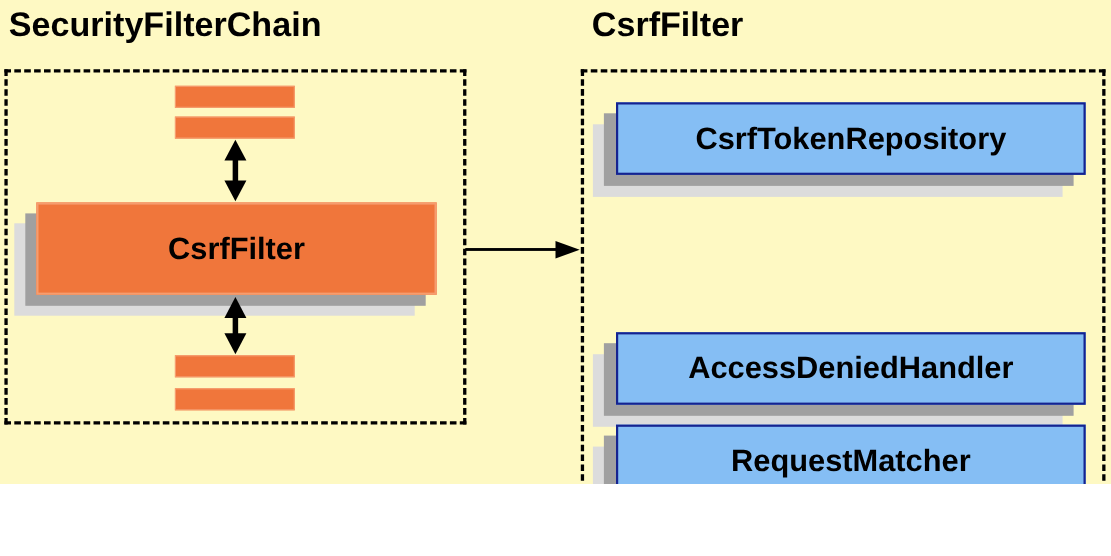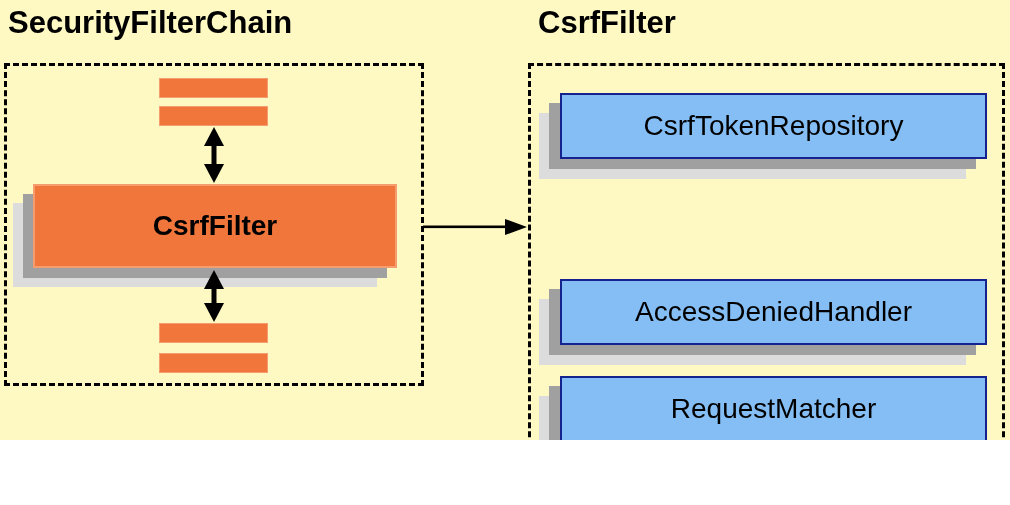--- a/index.html
+++ b/index.html
@@ -70,27 +70,27 @@
     height: 66px;
     box-sizing: border-box;
     background: var(--blue-fill, #85BEF4);
     border: 2px solid var(--blue-border, #152390);
     box-shadow: -11px 10px 0 var(--shadow-dark, #A0A0A0),
                 -21px 20px 0 var(--shadow-light, #DCDCDC);
     display: flex;
     align-items: center;
     justify-content: center;
     font-size: 28px;
-    font-weight: normal;
+    font-weight: bold;
     color: #000000;
   }
   #component-1 { top: 93px; }
   #component-2 { top: 193px; }
-  #component-3 { top: 279px; }
-  #component-4 { top: 376px; }
+  #component-3 { top: 302px; }
+  #component-4 { top: 386px; }
 
   #arrow-layer {
     position: absolute;
     left: 0; top: 0;
     width: 1010px;
     height: 505px;
     pointer-events: none;
   }
 </style>
 </head>

